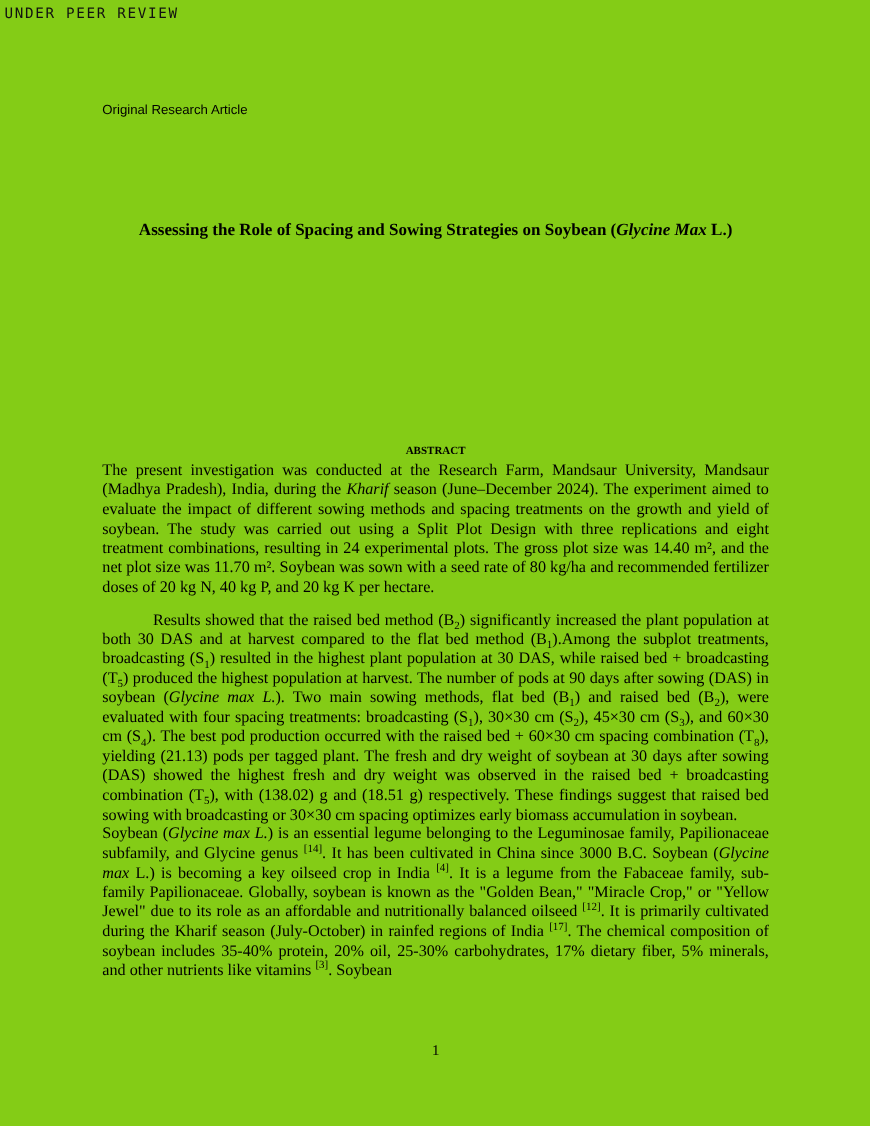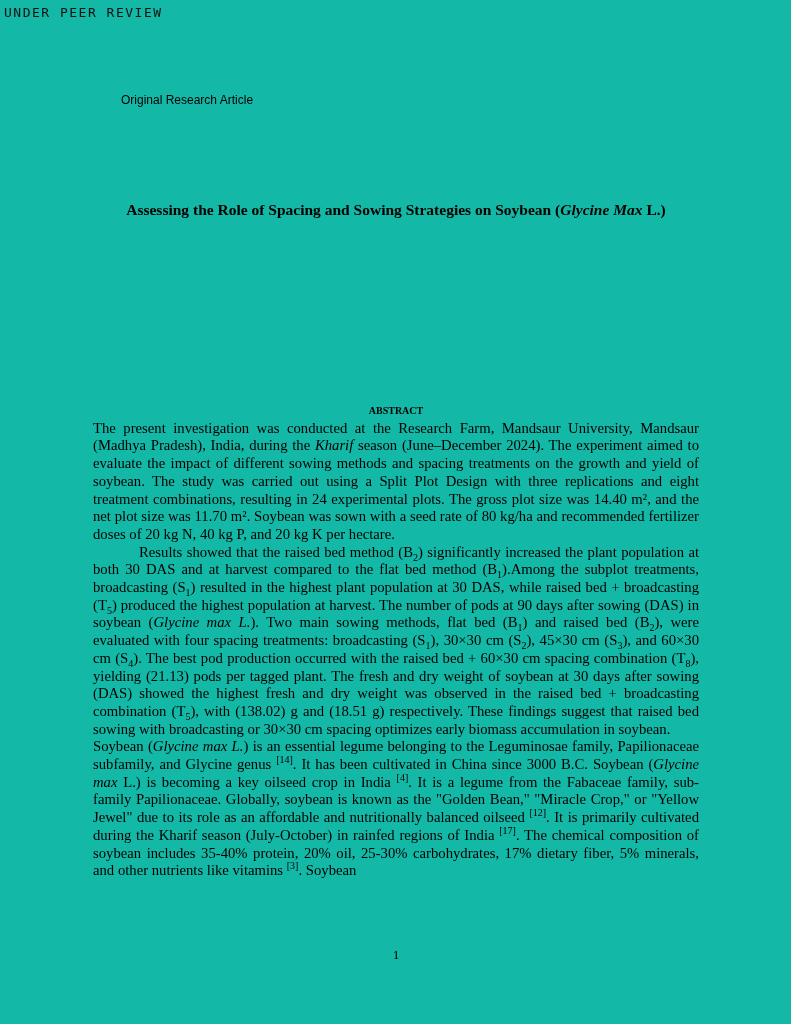--- a/index.html
+++ b/index.html
@@ -1,21 +1,21 @@
 <!DOCTYPE html>
 <html><head>
 <meta charset="utf-8">
 <style>
   * { margin: 0; padding: 0; box-sizing: border-box; }
   html, body { background: #ffffff; }
   .page {
     position: relative;
     width: 791px;
     height: 1024px;
-    background: #14b8a6;
+    background: #84cc16;
     color: #000000;
     font-family: "Liberation Serif", serif;
     overflow: hidden;
   }
   .watermark {
     position: absolute;
     top: 5px;
     left: 4px;
     font-family: "DejaVu Sans Mono", monospace;
     font-size: 13px;
@@ -28,21 +28,20 @@
     top: 0;
     width: 606px;
   }
   .article-type {
     position: absolute;
     top: 93px;
     left: 0;
     font-family: "Liberation Sans", sans-serif;
     font-size: 12px;
     color: #000000;
-    margin-left: 28px;
   }
   .paper-title {
     position: absolute;
     top: 198px;
     left: 0;
     width: 100%;
     text-align: center;
     font-size: 15.5px;
     font-weight: bold;
     line-height: 23px;
@@ -56,21 +55,21 @@
     line-height: 17.7px;
   }
   .section-heading {
     font-size: 10px;
     font-weight: bold;
     line-height: 17.7px;
   }
   .abstract-heading { text-align: center; }
   .intro-heading { text-align: left; }
   .para { text-align: justify; }
-  .para.indent { text-indent: 46px; }
+  .para.indent { text-indent: 46px; margin-top: 12px; }
   .keywords { text-align: left; }
   sub { font-size: 10px; line-height: 0; }
   sup { font-size: 10px; line-height: 0; }
   .page-number {
     position: absolute;
     top: 947px;
     left: 0;
     width: 100%;
     text-align: center;
     font-size: 13.5px;

